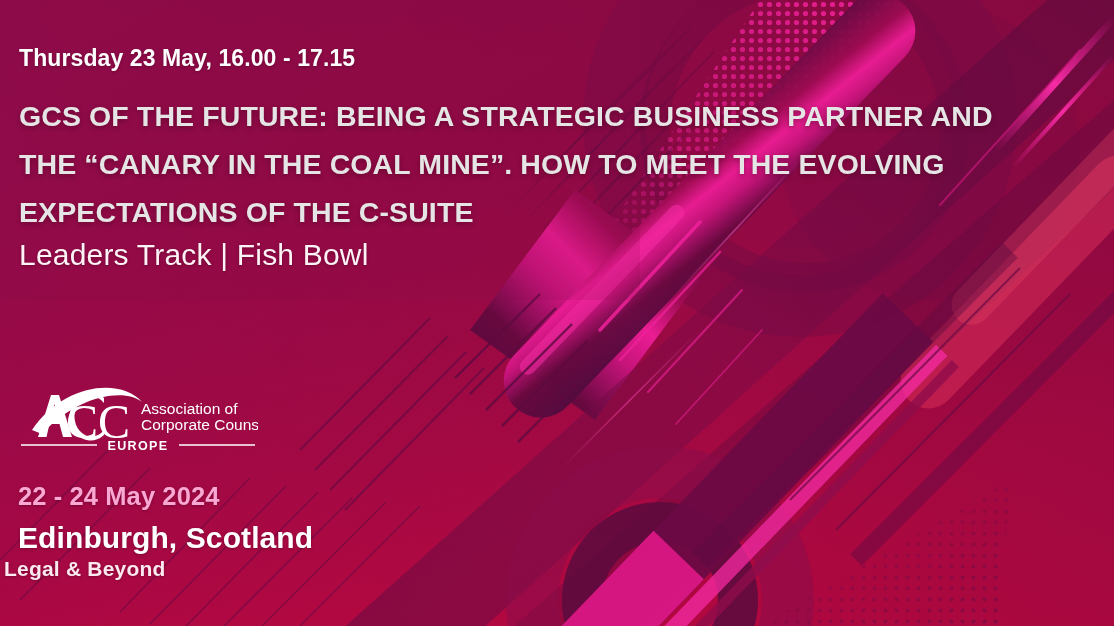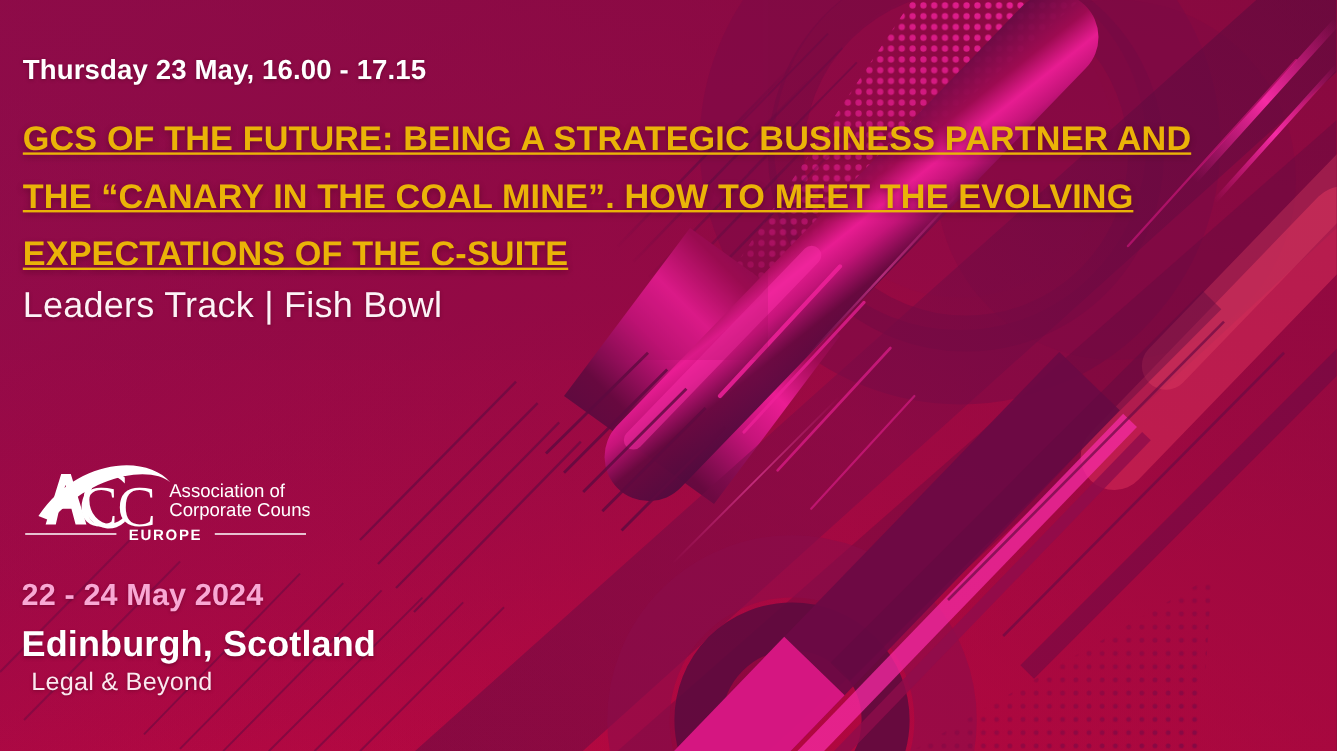--- a/index.html
+++ b/index.html
@@ -41,25 +41,24 @@
     white-space:nowrap;
   }
 
   #session-title {
     position:absolute;
     left:19px; top:92px;
     width:985px;
     font-size:28.5px;
     font-weight:bold;
     line-height:48px;
-    color:#eab308;
+    color:#e5e5e5;
     letter-spacing:0.1px;
     text-transform:uppercase;
     text-shadow:0 2px 5px rgba(60,0,25,.45);
-    text-decoration:underline;
   }
 
   #session-track {
     position:absolute;
     left:19px; top:238px;
     font-size:30px;
     font-weight:normal;
     color:#fdf2f6;
     letter-spacing:0.2px;
     text-shadow:0 1px 3px rgba(60,0,25,.40);
@@ -90,23 +89,23 @@
     left:18px; top:521px;
     font-size:30px;
     font-weight:bold;
     color:#ffffff;
     letter-spacing:0.1px;
     text-shadow:0 1px 3px rgba(60,0,25,.40);
     white-space:nowrap;
   }
   #event-tagline {
     position:absolute;
-    left:26px; top:557px;
+    left:4px; top:557px;
     font-size:21px;
-    font-weight:normal;
+    font-weight:bold;
     color:#fbe9ef;
     letter-spacing:0.2px;
     text-shadow:0 1px 3px rgba(60,0,25,.40);
     white-space:nowrap;
   }
 </style>
 </head>
 <body>
 
 <div id="banner">

